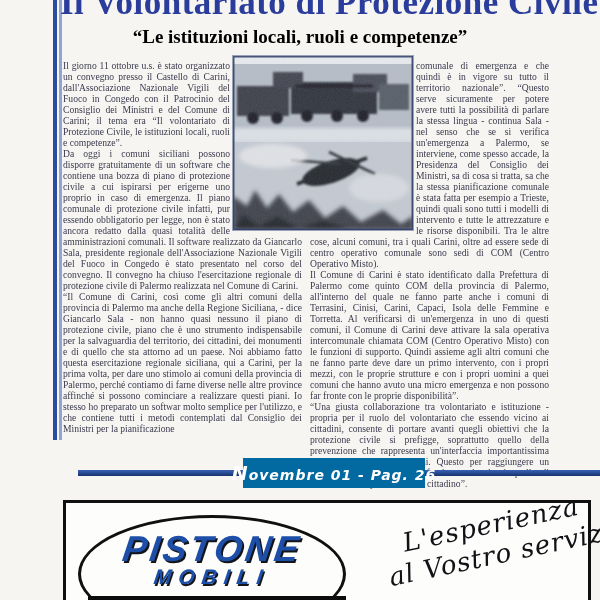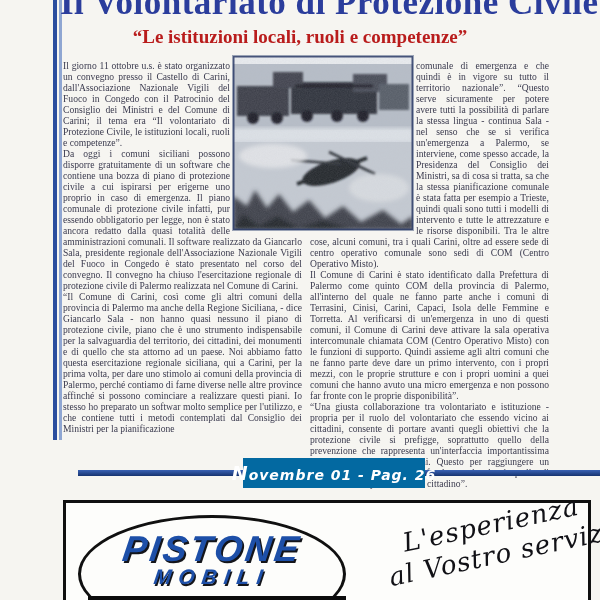--- a/index.html
+++ b/index.html
@@ -5,21 +5,21 @@
   html,body{margin:0;padding:0;}
   .page{position:relative;width:600px;height:600px;background:#f6f5f1;overflow:hidden;
         font-family:"Liberation Serif",serif;padding-left:35px;}
   
   .left-line{position:absolute;left:53px;top:0;width:9px;height:440px;
              background:linear-gradient(90deg,#2a4d9f 0 4px,#f6f5f1 4px 6px,#8fa6d2 6px 9px);}
   
   .title{position:absolute;left:60px;top:-17px;width:510px;margin:0;text-align:center;
          font-size:35px;font-weight:bold;color:#2b3d9c;letter-spacing:.5px;white-space:nowrap;}
   .subtitle{position:absolute;left:60px;top:26px;width:480px;margin:0;text-align:center;
-            font-size:19px;font-weight:bold;color:#b91c1c;}
+            font-size:19px;font-weight:bold;color:#000000;}
   
   .article{position:absolute;left:63px;top:60px;width:486px;display:flex;gap:8px;
            font-size:9.6px;line-height:11px;color:#3a3a4e;text-align:justify;}
   .col{width:239px;}
   .col p{margin:0;}
   .spacer-l{float:right;width:72px;height:172px;}
   .spacer-r{float:left;width:106px;height:172px;}
   .photo{position:absolute;left:170px;top:-4px;width:180px;height:174px;
          box-shadow:0 0 0 1px #9aa3b5;}
   

